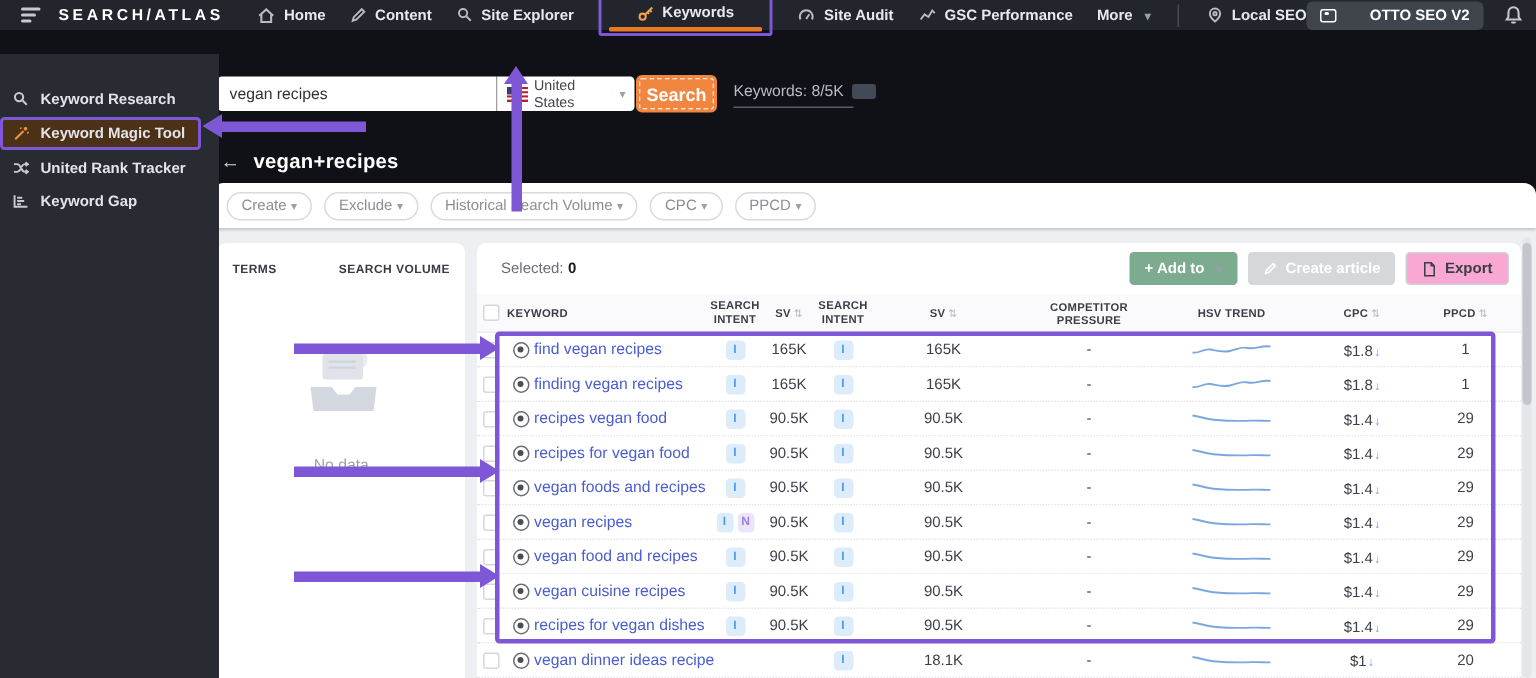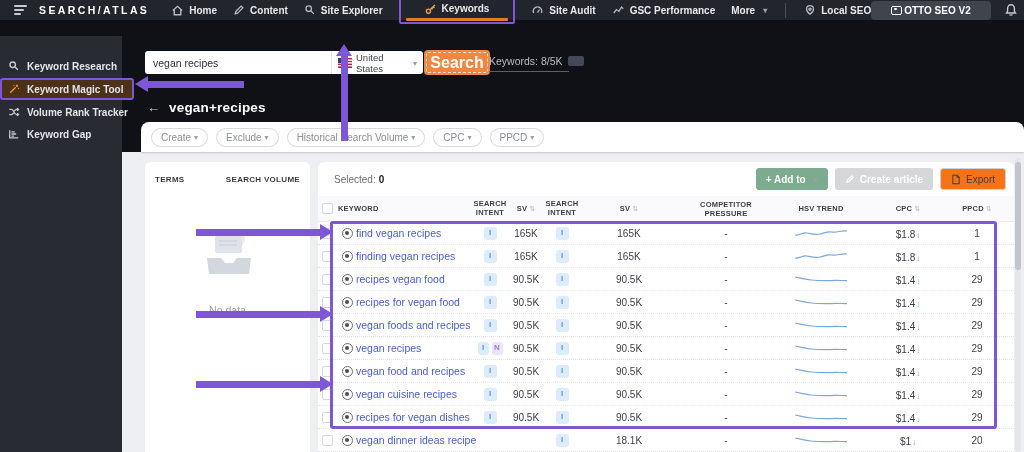--- a/index.html
+++ b/index.html
@@ -19,44 +19,44 @@
   .logo{color:#fff;font-size:10.5px;font-weight:700;letter-spacing:2.4px;margin-right:22px;white-space:nowrap;}
   .nav{display:flex;align-items:center;gap:16px;}
   .nav-item{display:flex;align-items:center;gap:5px;color:#e8e9ec;font-size:10px;font-weight:700;cursor:pointer;white-space:nowrap;}
   .nav-item svg{stroke:#b7bac1;}
   .nav-item.active{border:2px solid var(--purple);border-radius:2px;padding:4px 24px 7px;position:relative;}
   .nav-item.active::after{content:"";position:absolute;left:5px;right:5px;bottom:1px;height:3px;background:var(--orange-underline);border-radius:1px;}
   .nav-item.active svg{stroke:#f0a14e;}
   .caret::after{content:"▾";font-size:8px;color:#9aa0a8;margin-left:3px;}
   .tb-divider{width:1px;height:15px;background:#464a52;margin:0 2px;}
   .topbar-right{margin-left:auto;display:flex;align-items:center;gap:13px;padding-right:12px;}
-  .otto-btn{display:flex;align-items:center;gap:2px;background:#3f444d;border-radius:4px;padding:4px 20px;color:#fff;font-size:10px;font-weight:700;cursor:pointer;white-space:nowrap;}
+  .otto-btn{display:flex;align-items:center;gap:22px;background:#3f444d;border-radius:4px;padding:4px 9px;color:#fff;font-size:10px;font-weight:700;cursor:pointer;white-space:nowrap;}
   .otto-ic{width:11px;height:9px;border:1.5px solid #fff;border-radius:2px;position:relative;}
   .otto-ic::after{content:"";position:absolute;left:2px;top:1.5px;width:3px;height:2px;background:#fff;border-radius:1px;}
   .icon-btn{color:#c4c7cd;cursor:pointer;display:flex;align-items:center;}
   .gear{font-size:14px;line-height:1;}
   .avatar-wrap{display:flex;align-items:center;gap:3px;cursor:pointer;}
   .avatar{width:21px;height:21px;border-radius:50%;background:#656b76;color:#fff;font-size:8px;font-weight:700;display:flex;align-items:center;justify-content:center;}
 
   
-  .sidebar{position:absolute;left:0;top:36px;width:122px;height:416px;background:#282b31;z-index:5;padding-top:18px;overflow:visible;}
+  .sidebar{position:absolute;left:0;top:36px;width:146px;height:416px;background:#282b31;z-index:5;padding-top:18px;overflow:visible;}
   .side-item{display:flex;align-items:center;gap:7px;color:#e2e4e8;font-size:10px;font-weight:700;padding:4px 8px;margin:2px 0;cursor:pointer;white-space:nowrap;}
   .side-item svg{stroke:#c7cad0;flex:0 0 auto;}
   .side-item.active{background:#4b3118;border:2px solid var(--purple);border-radius:3px;width:134px;padding:3px 6px;}
   .side-item.active svg{stroke:#ef923f;}
 
   
   .main-dark{position:absolute;left:122px;top:36px;width:902px;height:116px;background:#101116;}
   .main-light{position:absolute;left:122px;top:152px;width:902px;height:300px;background:#edeff3;}
 
   
   .search-input{position:absolute;left:145px;top:51px;width:186px;height:23px;background:#fff;border:none;border-radius:3px 0 0 3px;font-family:"Liberation Sans",sans-serif;font-size:10.5px;color:#2f3138;padding:0 8px;outline:none;}
   .country-select{position:absolute;left:331px;top:51px;width:92px;height:23px;background:#fff;border-left:1px solid #e3e4e8;border-radius:0 3px 3px 0;display:flex;align-items:center;gap:4px;padding:0 6px;font-size:9.5px;color:#44464e;cursor:pointer;}
   .country-select .lbl{flex:1;}
-  .search-btn{position:absolute;left:424px;top:50px;width:66px;height:25px;background:var(--orange);border:none;border-radius:4px;color:#fff;font-size:16px;font-weight:700;cursor:pointer;outline:1px dashed rgba(255,255,255,.75);outline-offset:-3px;}
+  .search-btn{position:absolute;left:424px;top:50px;width:54px;height:25px;background:var(--orange);border:none;border-radius:4px;color:#fff;font-size:12px;font-weight:700;cursor:pointer;outline:1px dashed rgba(255,255,255,.75);outline-offset:-3px;}
   .quota{position:absolute;left:489px;top:55px;display:flex;align-items:center;gap:5px;font-size:10.5px;color:#b9bcc3;}
   .quota-badge{display:inline-block;min-width:16px;height:10px;background:#434956;border-radius:2px;font-size:6px;color:#8b909b;text-align:center;line-height:10px;}
   .quota-underline{position:absolute;left:489px;top:71px;width:80px;height:1px;background:#5a5e66;}
 
   
   .page-head{position:absolute;left:147px;top:100px;display:flex;align-items:center;gap:9px;}
   .back{color:#d0d3d8;font-size:13px;cursor:pointer;}
   .page-title{color:#fff;font-size:13.5px;font-weight:700;letter-spacing:.2px;}
 
   
@@ -70,21 +70,21 @@
 
   
   .table-panel{position:absolute;left:318px;top:162px;width:696px;height:290px;background:#fff;border-radius:6px 6px 0 0;overflow:hidden;}
   .tl-toolbar{height:34px;display:flex;align-items:center;padding:0 8px 0 16px;}
   .sel{font-size:10px;color:#6a6d75;}
   .sel b{color:#17181c;margin-left:3px;}
   .tl-actions{margin-left:auto;display:flex;align-items:center;gap:7px;}
   .btn{height:22px;border:none;border-radius:3px;font-family:"Liberation Sans",sans-serif;font-size:10px;font-weight:700;display:flex;align-items:center;gap:5px;padding:0 10px;cursor:pointer;white-space:nowrap;}
   .btn-add{background:var(--green);color:#fff;}
   .btn-create{background:#d6d7db;color:#fff;cursor:default;}
-  .btn-export{background:#f97316;color:#3c3e45;border:1px solid #cfd1d6;font-weight:400;}
+  .btn-export{background:#f9a8d4;color:#3c3e45;border:1px solid #cfd1d6;font-weight:700;}
   .btn svg{flex:0 0 auto;}
 
   .thead{height:26px;background:#fafafc;border-bottom:1px solid #ececf1;display:flex;align-items:center;padding-left:4px;font-size:7.5px;font-weight:700;color:#3c3e47;letter-spacing:.2px;}
   .trow{height:23px;display:flex;align-items:center;padding-left:4px;border-bottom:1px dotted #e4e5eb;background:#fff;}
   .c-cb{width:16px;display:flex;justify-content:flex-start;}
   .cb{width:11px;height:11px;border:1.4px solid #d6d8de;border-radius:2px;background:#fff;cursor:pointer;}
   .c-target{width:18px;display:flex;justify-content:center;}
   .bullseye{width:11px;height:11px;border:1.6px solid #6a6d74;border-radius:50%;display:flex;align-items:center;justify-content:center;}
   .bullseye i{width:4px;height:4px;border-radius:50%;background:#4a4d53;}
   .c-kw{width:120px;font-size:10.5px;color:var(--link);text-decoration:none;cursor:pointer;white-space:nowrap;overflow:hidden;}
@@ -214,21 +214,21 @@
           <path d="M2.5 11.5 L9 5"></path>
           <path d="M10.5 2 L10.5 4.6 M9.2 3.3 L11.8 3.3 M12 6 L12.8 6.8 M6.5 2.5 L7.2 3.2"></path>
         </svg>
       <span>Keyword Magic Tool</span>
     </div>
     <div class="side-item">
       <svg width="12" height="12" viewBox="0 0 14 14" fill="none" stroke-width="1.5">
           <path d="M1.5 4 H4 C7 4 7 10 10 10 H12 M1.5 10 H4 C5.2 10 6 9 6.6 8 M7.4 6 C8 5 8.8 4 10 4 H12"></path>
           <path d="M10.5 2.6 L12.3 4 L10.5 5.4 M10.5 8.6 L12.3 10 L10.5 11.4"></path>
         </svg>
-      <span>Volume Rank Tracker</span>
+      <span>United Rank Tracker</span>
     </div>
     <div class="side-item">
       <svg width="12" height="12" viewBox="0 0 14 14" fill="none" stroke-width="1.5">
           <path d="M2 2.5 V11.5 H12"></path>
           <path d="M4 9.5 H7 M4 7 H9.5 M4 4.5 H8"></path>
         </svg>
       <span>Keyword Gap</span>
     </div>
   </aside>
 

